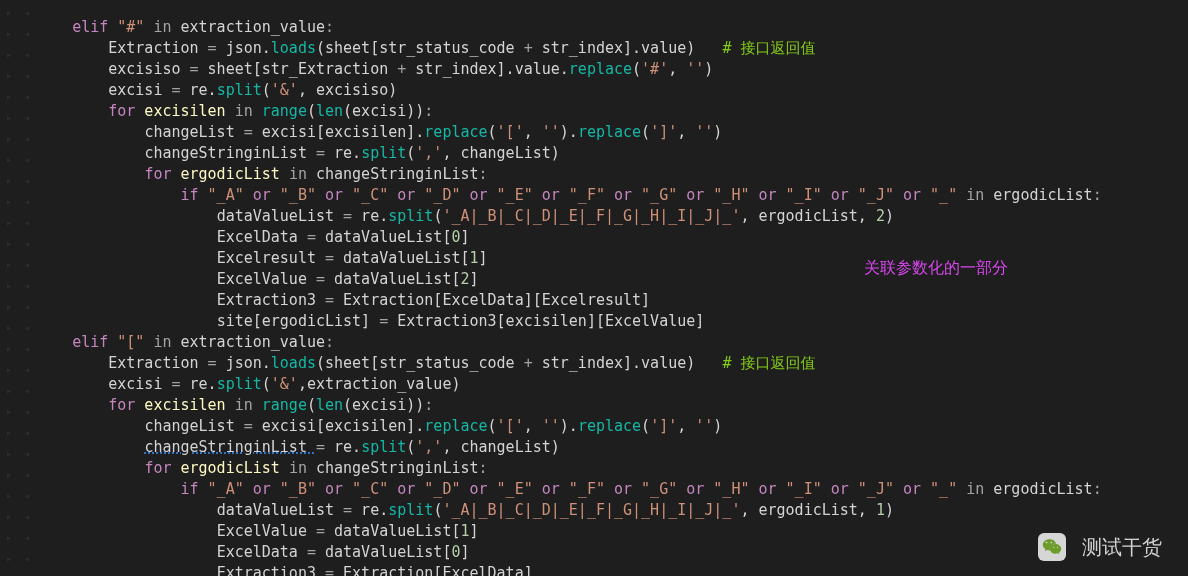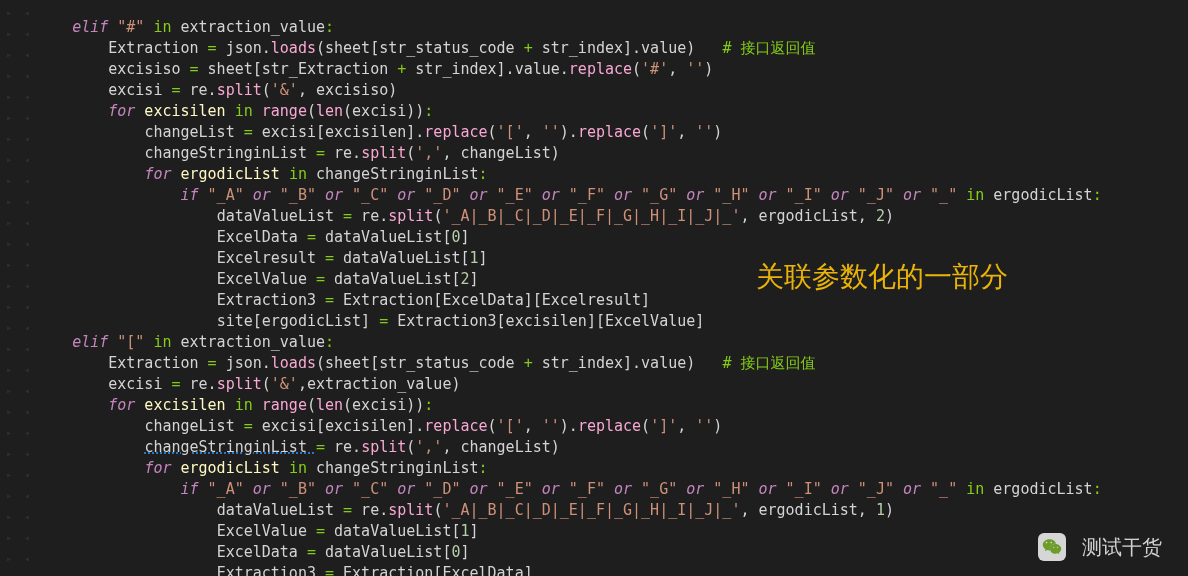--- a/index.html
+++ b/index.html
@@ -1,30 +1,30 @@
 <!DOCTYPE html>
 <html><head>
 <meta charset="utf-8">
 <style>
   html,body{margin:0;padding:0;background:#1e1e1e;overflow:hidden}
   body{width:1188px;height:576px;font-family:Menlo,Consolas,'DejaVu Sans Mono',monospace;font-size:15px;position:relative}
   .gutter{position:absolute;left:0;top:0;width:36px;height:576px;background:#1e1e1e}
   .fold{position:absolute;left:0;width:36px;height:21px;color:#3a3a3a;font-size:10px;display:flex;align-items:center;justify-content:space-around;opacity:.6}
   .code{position:absolute;left:36px;top:2px;width:1152px;color:#d4d4d4;line-height:1.4;white-space:pre}
   .ln{display:block;height:21px}
-  .k{color:#c586c0;font-style:italic}
+  .k{color:#c586c0;}
   .s{color:#ce9178}
   .n{color:#b5cea8}
-  .f{color:#f9a8d4}
+  .f{color:#14b8a6}
   .c{color:#84cc16}
-  .o{color:#84cc16}
+  .o{color:#a3a3a3}
   .id{color:#fef9c3}
   .p{color:#d4d4d4}
   .sq{text-decoration:underline;text-decoration-color:#3794ff;text-decoration-style:dotted}
-  .annotation{position:absolute;right:180px;top:258px;color:#eab308;font-family:'PingFang SC','Microsoft YaHei',sans-serif;font-size:28px;font-weight:500}
+  .annotation{position:absolute;right:180px;top:258px;color:#d946ef;font-family:'PingFang SC','Microsoft YaHei',sans-serif;font-size:16px;font-weight:500}
   .watermark{position:absolute;right:26px;bottom:15px;display:flex;align-items:center;gap:16px;opacity:.85}
   .wx-icon{width:28px;height:28px;border-radius:6px;background:#f7f7f7;display:flex;align-items:center;justify-content:center}
   .wx-icon svg{width:20px;height:20px;fill:#7bb32e}
   .wx-text{color:#f2f2f2;font-family:'PingFang SC','Microsoft YaHei',sans-serif;font-size:20px}
 </style>
 </head>
 <body>
 
 <div class="gutter">
     <div class="fold" style="top: 2px;">

